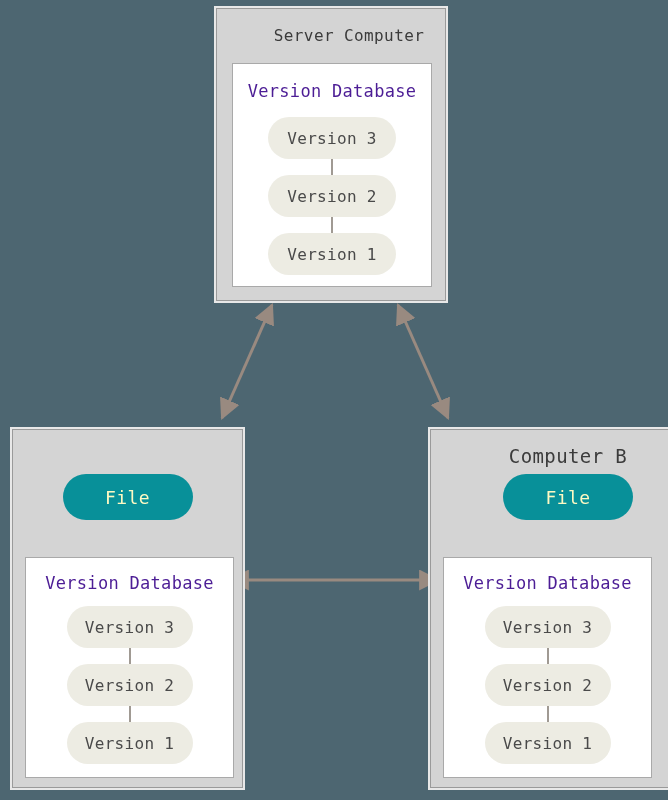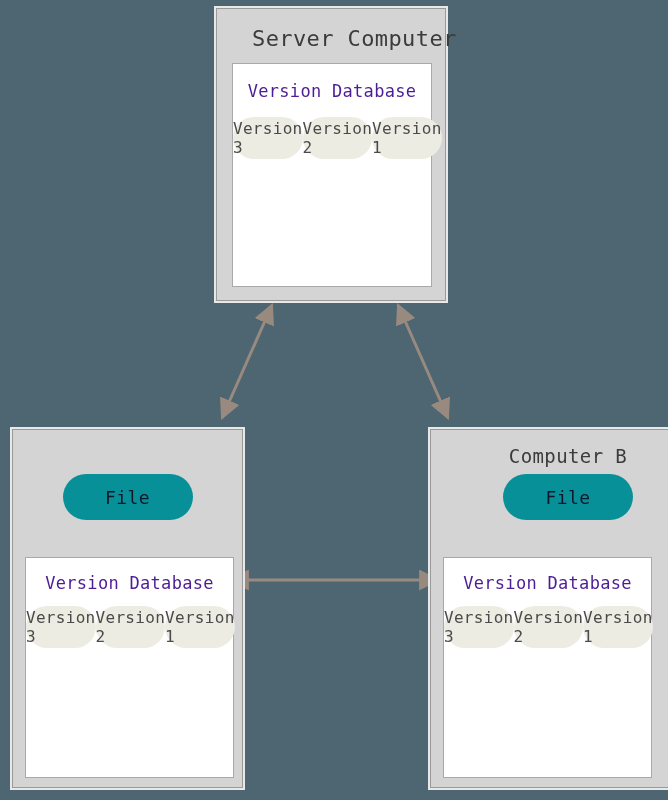--- a/index.html
+++ b/index.html
@@ -41,21 +41,21 @@
     text-align: center;
     color: #3b3b3b;
     font-size: 19px;
     letter-spacing: 0.4px;
     white-space: nowrap;
   }
 
   
   .file-pill {
     background: #089099;
-    color: #0f172a;
+    color: #fef9c3;
     border-radius: 26px;
     text-align: right;
     font-size: 18px;
     letter-spacing: 0.4px;
     display: flex;
     align-items: center;
     justify-content: center;
     position: absolute;
   }
 
@@ -68,21 +68,21 @@
   .vdb-title {
     text-align: center;
     color: #4c1d95;
     font-size: 17px;
     letter-spacing: 0.3px;
     white-space: nowrap;
   }
   .version-list {
     position: relative;
     display: flex;
-    flex-direction: row;
+    flex-direction: column;
     align-items: center;
   }
   .version-pill {
     background: #edece3;
     color: #4a4a4a;
     border-radius: 22px;
     display: flex;
     align-items: center;
     justify-content: center;
     font-size: 16px;
@@ -93,21 +93,21 @@
   .version-link {
     width: 2px;
     background: #a09a93;
     z-index: 1;
   }
 
   
   #server-computer {
     left: 214px; top: 6px; width: 234px; height: 297px;
   }
-  #server-computer .computer-title { margin-top: 18px; font-size: 22px; margin-left: 36px; }
+  #server-computer .computer-title { margin-top: 18px; font-size: 16px; margin-left: 36px; }
   #server-computer .vdb {
     left: 16px; top: 55px; width: 200px; height: 224px;
   }
   #server-computer .vdb-title { margin-top: 17px; }
   #server-computer .version-list { margin-top: 16px; }
   #server-computer .version-pill { width: 128px; height: 42px; }
   #server-computer .version-link { height: 16px; }
 
   
   #computer-a { left: 10px; top: 427px; width: 235px; height: 363px; }

